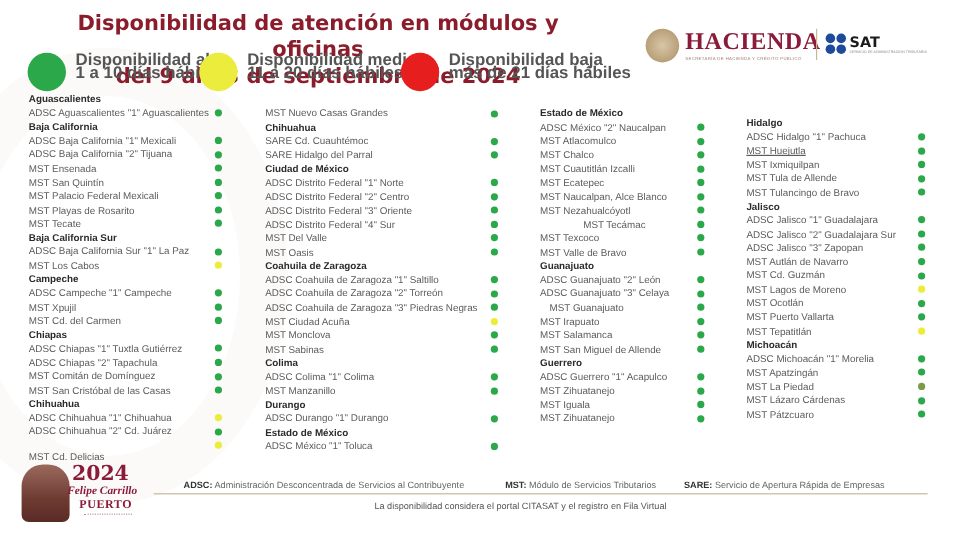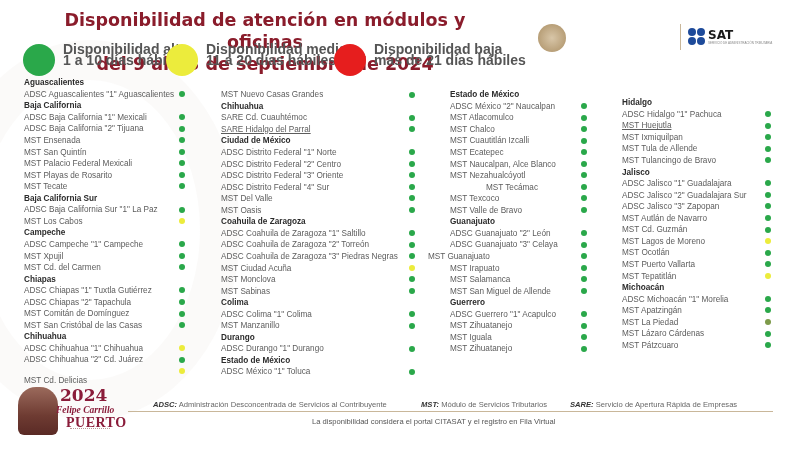--- a/index.html
+++ b/index.html
@@ -42,42 +42,46 @@
   .legend { position:absolute; top:44px; display:flex; align-items:flex-start; }
   .legend .dot-big { width:32px; height:32px; border-radius:50%; margin-right:8px; }
   .legend .ltext { font-size:14px; font-weight:bold; color:#555; line-height:11px; margin-top:0; }
   .row { position:absolute; height:11.5px; display:flex; align-items:center; font-size:8.2px; white-space:nowrap; }
   .row.state { font-weight:bold; color:#2b2b2b; }
   .row.office { color:#5c5c5c; }
   .dot { position:absolute; width:6px; height:6px; border-radius:50%; }
 
   .footer-line { position:absolute; left:128px; top:411px; width:645px; height:1px; background:#c9b79a; }
   .abbr { position:absolute; top:400px; font-size:7.6px; color:#666; white-space:nowrap; }
-  .abbr b { color:#333;font-style:italic; }
+  .abbr b { color:#333; }
   .note { position:absolute; left:312px; top:417px; font-size:7.6px; color:#555; white-space:nowrap; }
 
   .fcp { position:absolute; left:10px; top:383px; width:120px; height:60px; }
   .fcp .portrait { position:absolute; left:8px; top:4px; width:40px; height:48px; background:linear-gradient(180deg,#9b6a5c 0%,#6e3b32 60%,#5a2a25 100%); border-radius:18px 18px 6px 6px; }
   .fcp .year { position:absolute; left:50px; top:2px; font-size:17px; font-weight:bold; color:#8a1c3a; font-family:"DejaVu Serif", serif; }
   .fcp .name1 { position:absolute; left:46px; top:22px; font-size:9.5px; font-style:italic; font-weight:bold; color:#8a1c3a; font-family:"Liberation Serif", serif; }
-  .fcp .name2 { position:absolute; left:56px; top:32px; font-size:14px; font-weight:bold; color:#8a1c3a; font-family:"Liberation Serif", serif; letter-spacing:0.5px; }
+  .fcp .name2 { position:absolute; left:56px; top:32px; font-size:10px; font-weight:bold; color:#8a1c3a; font-family:"Liberation Serif", serif; letter-spacing:0.5px; }
   .fcp .tiny { position:absolute; left:60px; top:45px; width:40px; height:8px; border-top:1px dotted #b99; }
 </style>
 </head>
 <body>
 
 <div class="bg-deco"></div>
 
 <div class="title">
   <div>Disponibilidad de atención en módulos y oficinas</div>
   <div>del 9 al 13 de septiembre de 2024</div>
 </div>
 
 <div class="logo-hacienda">
   <div class="seal"></div>
+  <div class="hac-text">
+    <span class="hac-name">HACIENDA</span>
+    <span class="hac-sub">SECRETARÍA DE HACIENDA Y CRÉDITO PÚBLICO</span>
+  </div>
 </div>
 <div class="logo-divider"></div>
 <div class="logo-sat">
   <div class="sat-dots">
       <span></span>
       <span></span>
       <span></span>
       <span></span>
     </div>
   <div class="sat-text">
@@ -211,21 +215,21 @@
       <span>MST Nuevo Casas Grandes</span>
     </div>
     <div class="dot" style="left: 409px; top: 91.5px; background: rgb(42, 168, 74);"></div>
     <div class="row state" style="left: 221px; top: 100.55px;">
       <span>Chihuahua</span>
     </div>
     <div class="row office" style="left: 221px; top: 112.1px;">
       <span>SARE Cd. Cuauhtémoc</span>
     </div>
     <div class="dot" style="left: 409px; top: 114.6px; background: rgb(42, 168, 74);"></div>
-    <div class="row office" style="left: 221px; top: 123.65px; text-decoration: underline;">
+    <div class="row office" style="left: 221px; top: 123.65px;">
       <span>SARE Hidalgo del Parral</span>
     </div>
     <div class="dot" style="left: 409px; top: 126.15px; background: rgb(42, 168, 74);"></div>
     <div class="row state" style="left: 221px; top: 135.2px;">
       <span>Ciudad de México</span>
     </div>
     <div class="row office" style="left: 221px; top: 146.75px;">
       <span>ADSC Distrito Federal "1" Norte</span>
     </div>
     <div class="dot" style="left: 409px; top: 149.25px; background: rgb(42, 168, 74);"></div>
@@ -348,21 +352,21 @@
       <span>Guanajuato</span>
     </div>
     <div class="row office" style="left: 450px; top: 227.6px;">
       <span>ADSC Guanajuato "2" León</span>
     </div>
     <div class="dot" style="left: 581px; top: 230.1px; background: rgb(42, 168, 74);"></div>
     <div class="row office" style="left: 450px; top: 239.15px;">
       <span>ADSC Guanajuato "3" Celaya</span>
     </div>
     <div class="dot" style="left: 581px; top: 241.65px; background: rgb(42, 168, 74);"></div>
-    <div class="row office" style="left: 428px; top: 250.7px; justify-content: center;">
+    <div class="row office" style="left: 458px; top: 250.7px; justify-content: center;">
       <span>MST Guanajuato</span>
     </div>
     <div class="dot" style="left: 581px; top: 253.2px; background: rgb(42, 168, 74);"></div>
     <div class="row office" style="left: 450px; top: 262.25px;">
       <span>MST Irapuato</span>
     </div>
     <div class="dot" style="left: 581px; top: 264.75px; background: rgb(42, 168, 74);"></div>
     <div class="row office" style="left: 450px; top: 273.8px;">
       <span>MST Salamanca</span>
     </div>

